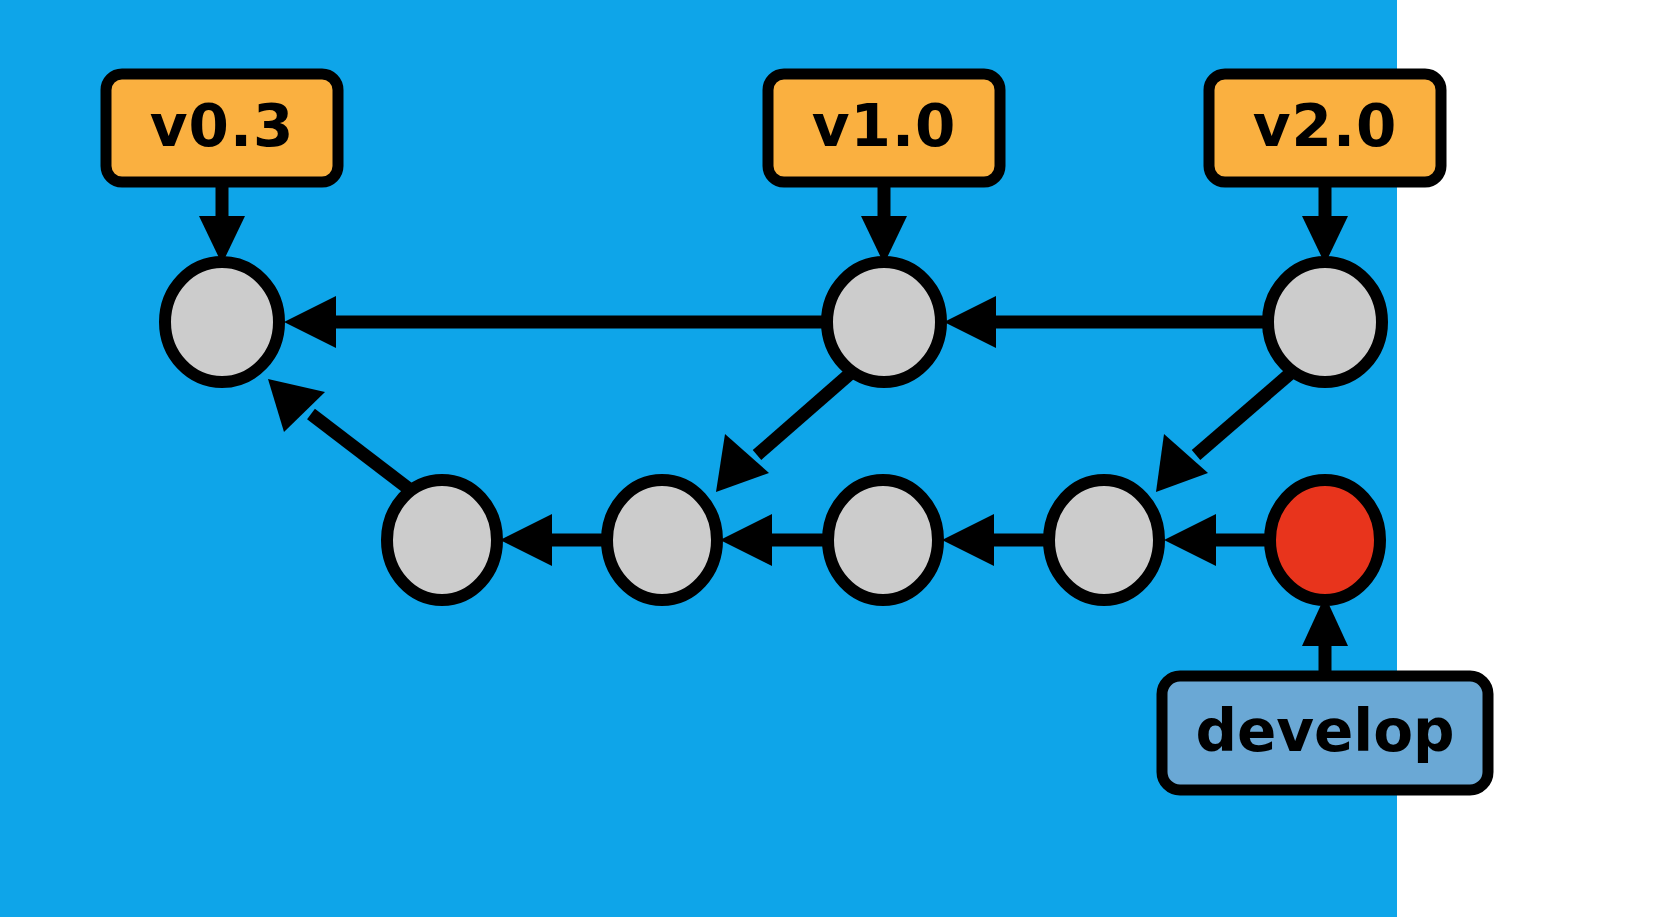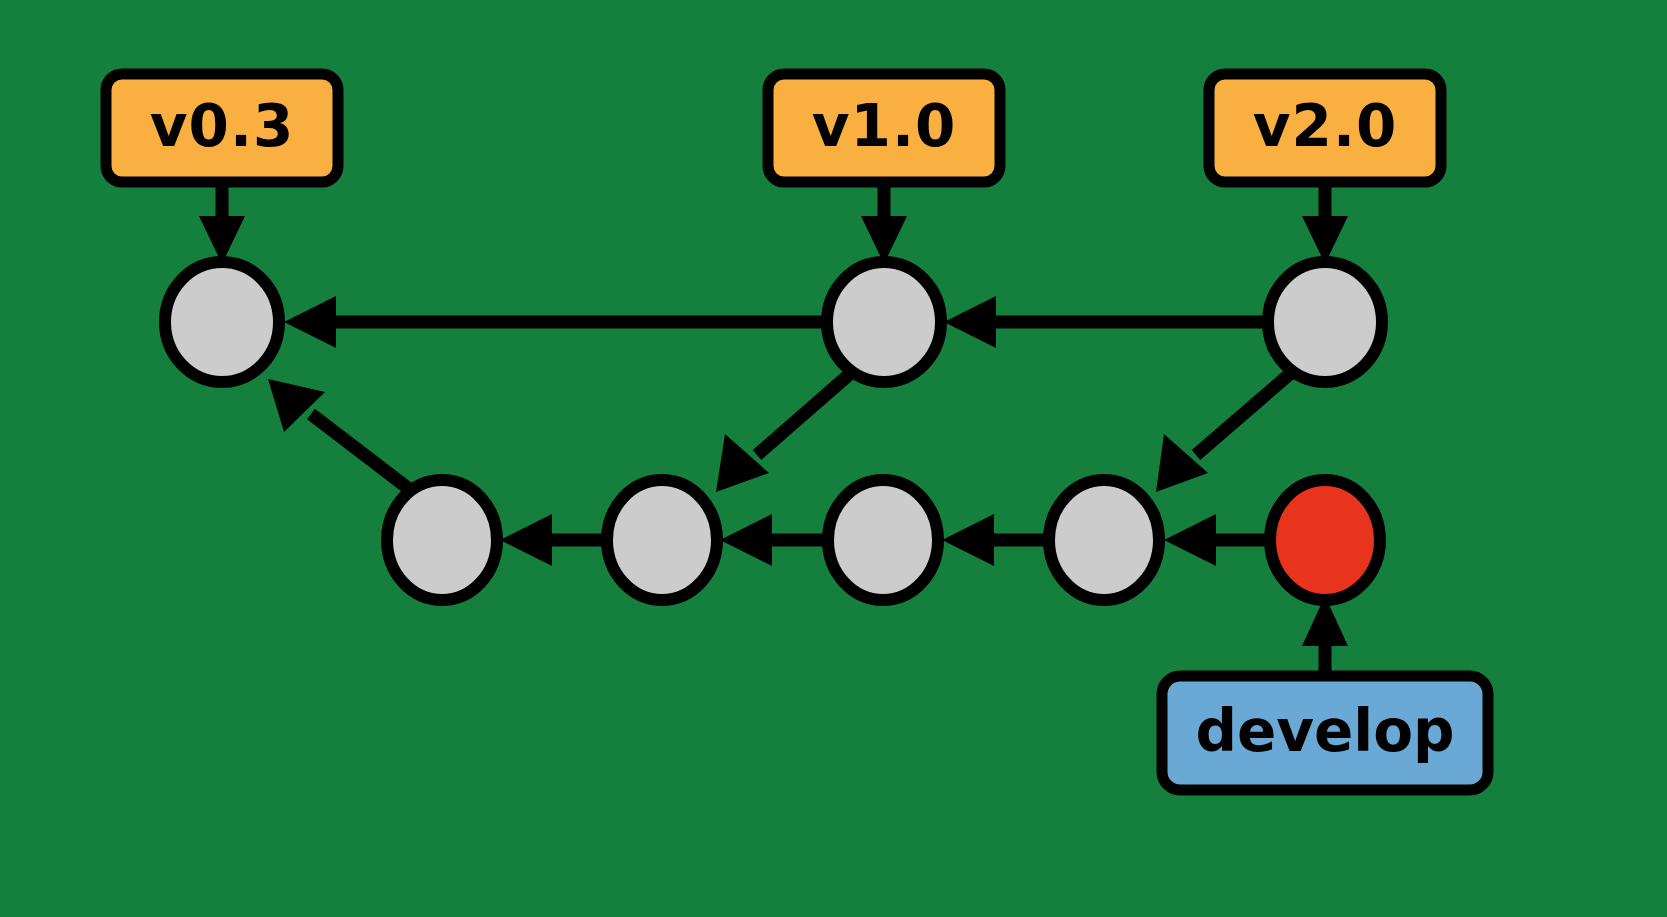--- a/index.html
+++ b/index.html
@@ -9,23 +9,23 @@
     background: #ffffff;
   }
   body {
     width: 1667px;
     height: 917px;
     overflow: hidden;
     font-family: "DejaVu Sans", sans-serif;
   }
   #diagram-root {
     position: relative;
-    width: 1667px;
+    width: 1397px;
     height: 917px;
-    background: #15803d;
+    background: #0ea5e9;
     text-decoration: underline;
   }
   svg#git-graph {
     display: block;
     width: 1667px;
     height: 917px;
   }
   .edge-line {
     stroke: #000000;
     stroke-width: 13;

